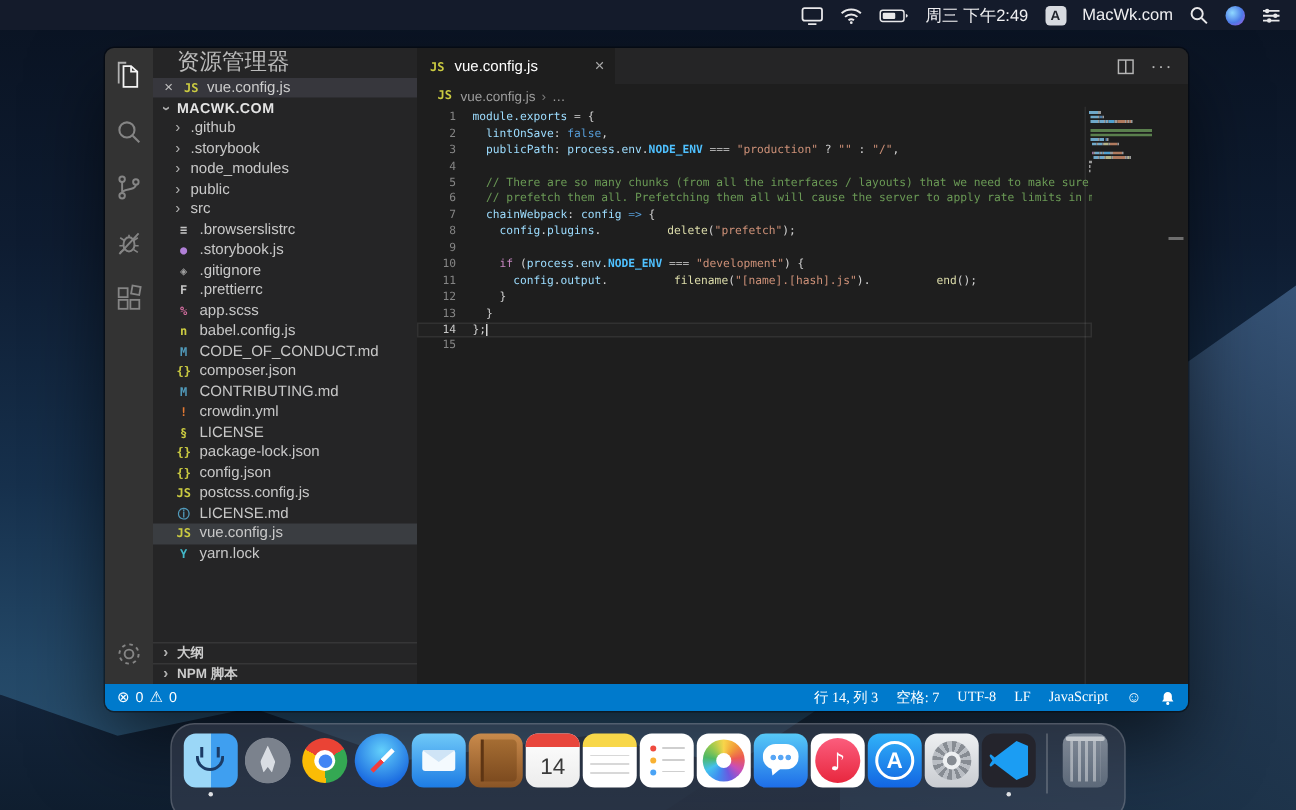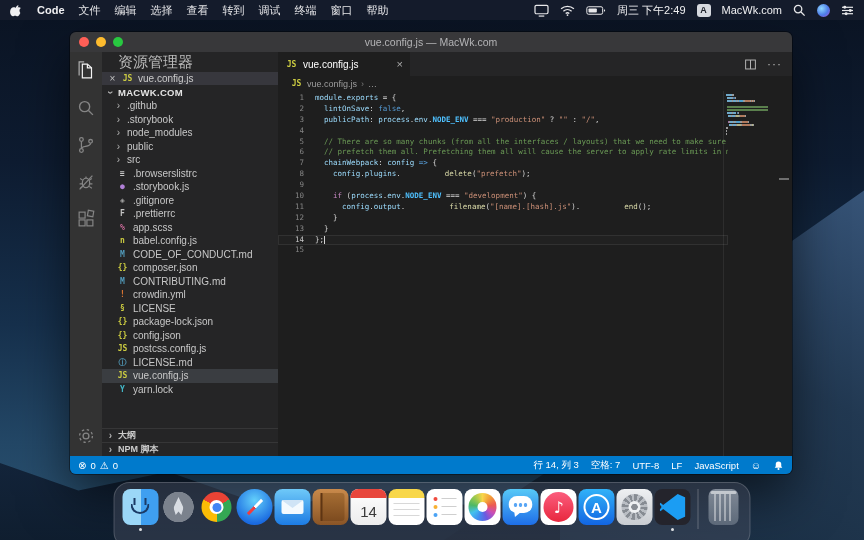--- a/index.html
+++ b/index.html
@@ -87,21 +87,21 @@
   .mm-line{display:flex;height:2px;margin-bottom:1px;overflow:hidden;}
   .mm-seg{height:2px;flex:none;}
   .c-v-bg{background:#6fa8c9;} .c-k-bg{background:#4d7ca8;} .c-q-bg{background:#9a6ba0;}
   .c-c-bg{background:#4fa0cf;} .c-s-bg{background:#b07a5e;} .c-f-bg{background:#b3b386;}
   .c-m-bg{background:#5a7f4d;} .c-p-bg{background:#9a9a9a;}
   .ovr-mark{position:absolute;right:3px;top:87px;width:10px;height:2px;background:#6e6e6e;}
   
   .statusbar{height:18px;background:#007acc;color:#ffffff;display:flex;align-items:center;
     font-size:9.5px;padding:0 8px;flex:none;}
   .st-left{display:flex;align-items:center;gap:4px;}
-  .st-right{margin-left:auto;display:flex;align-items:center;gap:12px;}
+  .st-right{margin-left:auto;display:flex;align-items:center;gap:12px;font-family:Liberation Serif, serif;}
   .st-ic{font-size:10px;}
   
   .dock{position:absolute;left:50%;bottom:-8px;transform:translateX(-50%);height:58px;
     background:rgba(70,78,96,.45);border:1px solid rgba(255,255,255,.18);border-radius:16px;
     display:flex;align-items:flex-start;padding:6px 8px 0 8px;gap:2px;z-index:40;}
   .di{width:36px;height:36px;border-radius:8px;position:relative;flex:none;}
   .di .ic{position:absolute;}
   .run-dot{position:absolute;left:50%;bottom:-6px;transform:translateX(-50%);width:3px;height:3px;
     border-radius:50%;background:rgba(255,255,255,.85);}
   .dock-sep{width:1px;height:40px;background:rgba(255,255,255,.25);margin:0 5px;flex:none;}
@@ -177,39 +177,20 @@
 </style>
 </head>
 <body>
 
 <div class="desktop">
   <div class="ridge-right"></div>
   <div class="ridge-left"></div>
 </div>
 
 <div class="menubar">
-  <div class="mb-left">
-    <span class="apple">
-      <svg viewBox="0 0 16 16" width="12" height="13">
-          <path fill="#f0f0f2" d="M11.2 1c.1 1-.3 1.9-.9 2.6-.6.7-1.6 1.2-2.5 1.1-.1-.9.4-1.9 1-2.5C9.4 1.5 10.4 1 11.2 1zM13.8 11.3c-.4.9-.6 1.3-1.1 2-.7 1.1-1.7 2.4-3 2.4-1.1 0-1.4-.7-2.9-.7s-1.9.7-3 .7c-1.2 0-2.2-1.2-2.9-2.3C-.6 10.6.2 5.7 2.6 4.2c1-.6 2-.6 2.9-.6 1 0 1.6.7 2.9.7 1.2 0 1.7-.7 3.2-.7.8 0 2 .1 3 1.2-2.6 1.5-2.2 5.1-.8 6.5z"></path>
-        </svg>
-    </span>
-    <span class="mb-app">Code</span>
-    <span id="menu-items" style="display:flex;gap:14px;">
-        <span class="mb-item">文件</span>
-        <span class="mb-item">编辑</span>
-        <span class="mb-item">选择</span>
-        <span class="mb-item">查看</span>
-        <span class="mb-item">转到</span>
-        <span class="mb-item">调试</span>
-        <span class="mb-item">终端</span>
-        <span class="mb-item">窗口</span>
-        <span class="mb-item">帮助</span>
-      </span>
-  </div>
   <div class="mb-right">
     <span class="mb-ic">
       <svg viewBox="0 0 16 14" width="15" height="13">
           <rect x="1" y="1.5" width="14" height="9" rx="1.5" fill="none" stroke="#e8e8ea" stroke-width="1.3"></rect>
           <path d="M5 13h6" stroke="#e8e8ea" stroke-width="1.3"></path>
         </svg>
     </span>
     <span class="mb-ic">
       <svg viewBox="0 0 16 12" width="15" height="11">
           <path d="M1 4.2C5 .6 11 .6 15 4.2" fill="none" stroke="#e8e8ea" stroke-width="1.4"></path>
@@ -242,28 +223,20 @@
           <line x1="1" y1="9.5" x2="13" y2="9.5" stroke="#e8e8ea" stroke-width="1.3"></line>
           <circle cx="4" cy="2.5" r="1.6" fill="#e8e8ea"></circle>
           <circle cx="10" cy="6" r="1.6" fill="#e8e8ea"></circle>
           <circle cx="5.5" cy="9.5" r="1.6" fill="#e8e8ea"></circle>
         </svg>
     </span>
   </div>
 </div>
 
 <div class="vswin">
-  <div class="titlebar">
-    <div class="lights">
-      <span class="light l-red"></span>
-      <span class="light l-yellow"></span>
-      <span class="light l-green"></span>
-    </div>
-    <span class="win-title">vue.config.js — MacWk.com</span>
-  </div>
   <div class="win-body">
 
     <div class="activitybar">
       <span class="ab-ic">
         <svg viewBox="0 0 24 24" width="22" height="22">
             <path d="M13.5 4.5H8v15h10v-11z" fill="none" stroke="#ffffff" stroke-width="1.3"></path>
             <path d="M13.5 4.5v4H18" fill="none" stroke="#ffffff" stroke-width="1.3"></path>
             <path d="M10 2H4.5v15" fill="none" stroke="#ffffff" stroke-width="1.3" opacity=".65"></path>
           </svg>
       </span>

